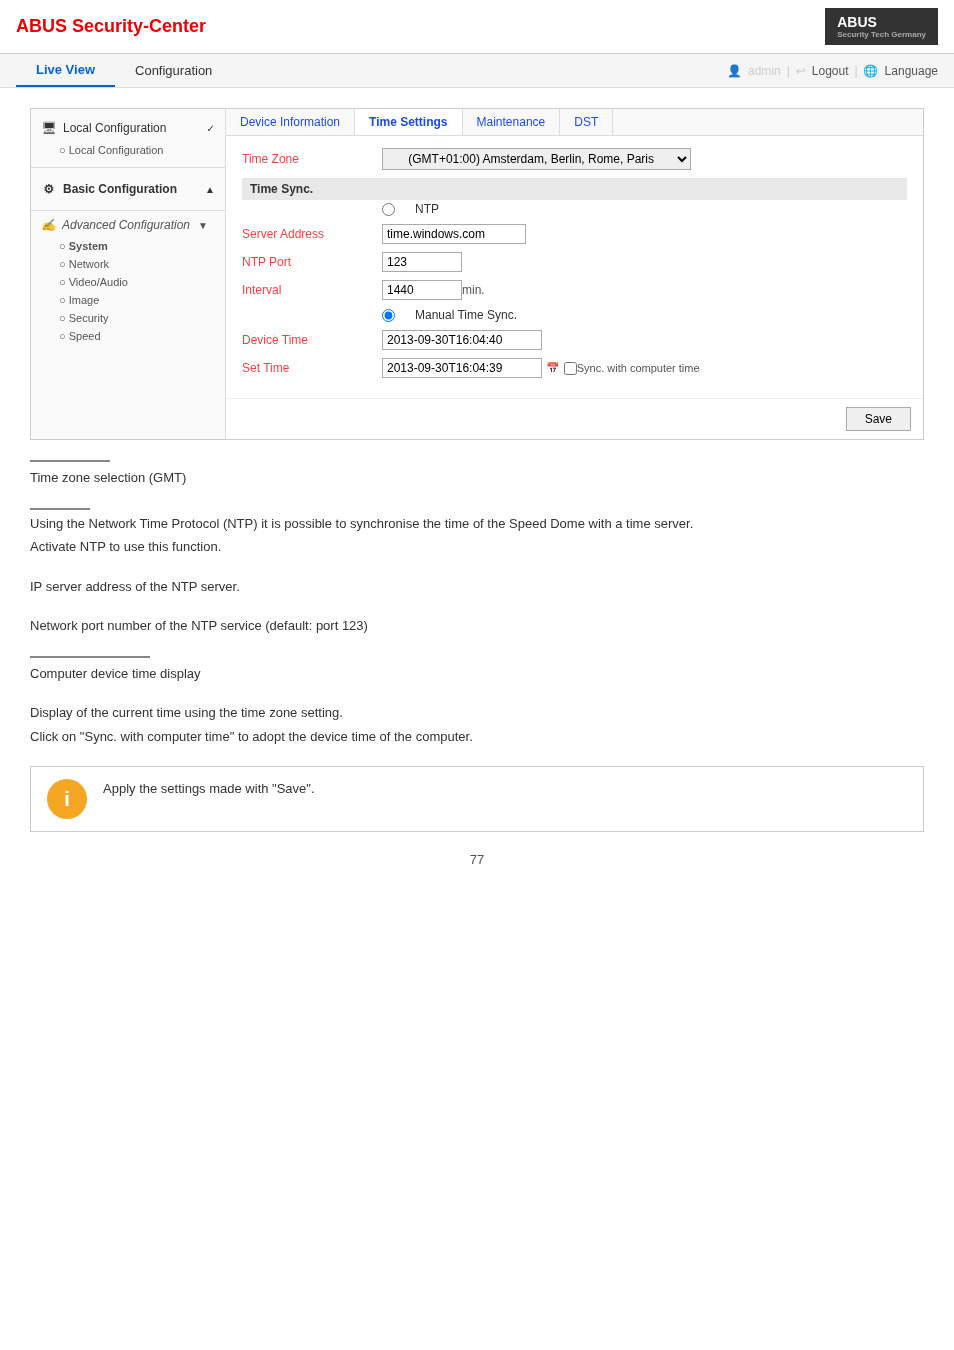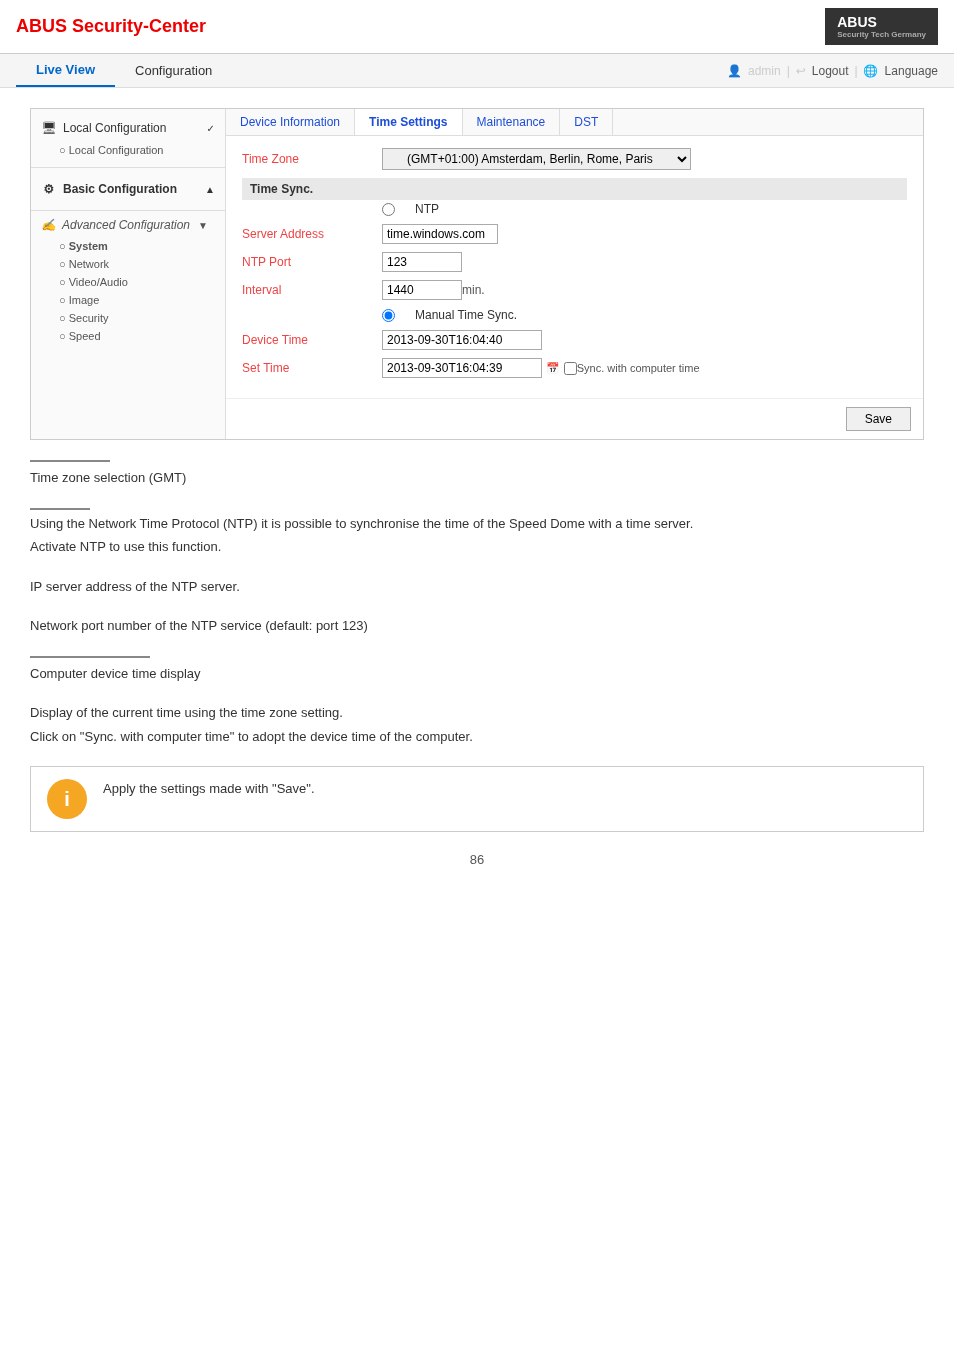--- a/index.html
+++ b/index.html
@@ -38,22 +38,22 @@
     
     .content { flex: 1; padding: 0; }
     .content-tabs { display: flex; border-bottom: 1px solid #ddd; background: #f9f9f9; }
     .content-tab { padding: 6px 14px; font-size: 12px; cursor: pointer; border: none; background: none; color: #1d4ed8; border-right: 1px solid #ddd; }
     .content-tab.active { background: #fff; font-weight: bold; }
 
     
     .form-area { padding: 12px 16px; }
     .form-row { display: flex; align-items: center; margin-bottom: 8px; }
     .form-label { width: 140px; font-size: 12px; color: #ef4444; flex-shrink: 0; }
-    .form-select { font-size: 12px; padding: 2px 20px; border: 1px solid #aaa; min-width: 300px; }
-    .form-input { font-size: 12px; padding: 2px 4px; border: 1px solid #aaa; width: 116px; }
+    .form-select { font-size: 12px; padding: 2px 20px; border: 1px solid #aaa; min-width: 300px; text-align: right; }
+    .form-input { font-size: 12px; padding: 2px 4px; border: 1px solid #aaa; width: 144px; }
     .section-header { background: #e8e8e8; padding: 4px 8px; font-size: 12px; font-weight: bold; margin-bottom: 2px; margin-top: 4px; }
     .radio-item { display: flex; align-items: center; gap: 20px; font-size: 12px; }
     .unit-label { font-size: 12px; color: #555; }
     .save-bar { display: flex; justify-content: flex-end; padding: 8px 12px; border-top: 1px solid #eee; }
     .save-btn { padding: 4px 18px; font-size: 12px; background: #f0f0f0; border: 1px solid #aaa; cursor: pointer; }
     .small-input { width: 80px; }
     .datetime-input { width: 160px; }
     .cal-icon { margin: 0 4px; font-size: 11px; cursor: pointer; }
     .sync-label { font-size: 11px; color: #555; }
 
@@ -257,13 +257,13 @@
 
 </div>
 
 <div class="info-box">
   <div class="info-icon">
     <span>i</span>
   </div>
   <div class="info-text">Apply the settings made with "Save".</div>
 </div>
 
-<div class="page-num">86</div>
+<div class="page-num">77</div>
 
 </body></html>

